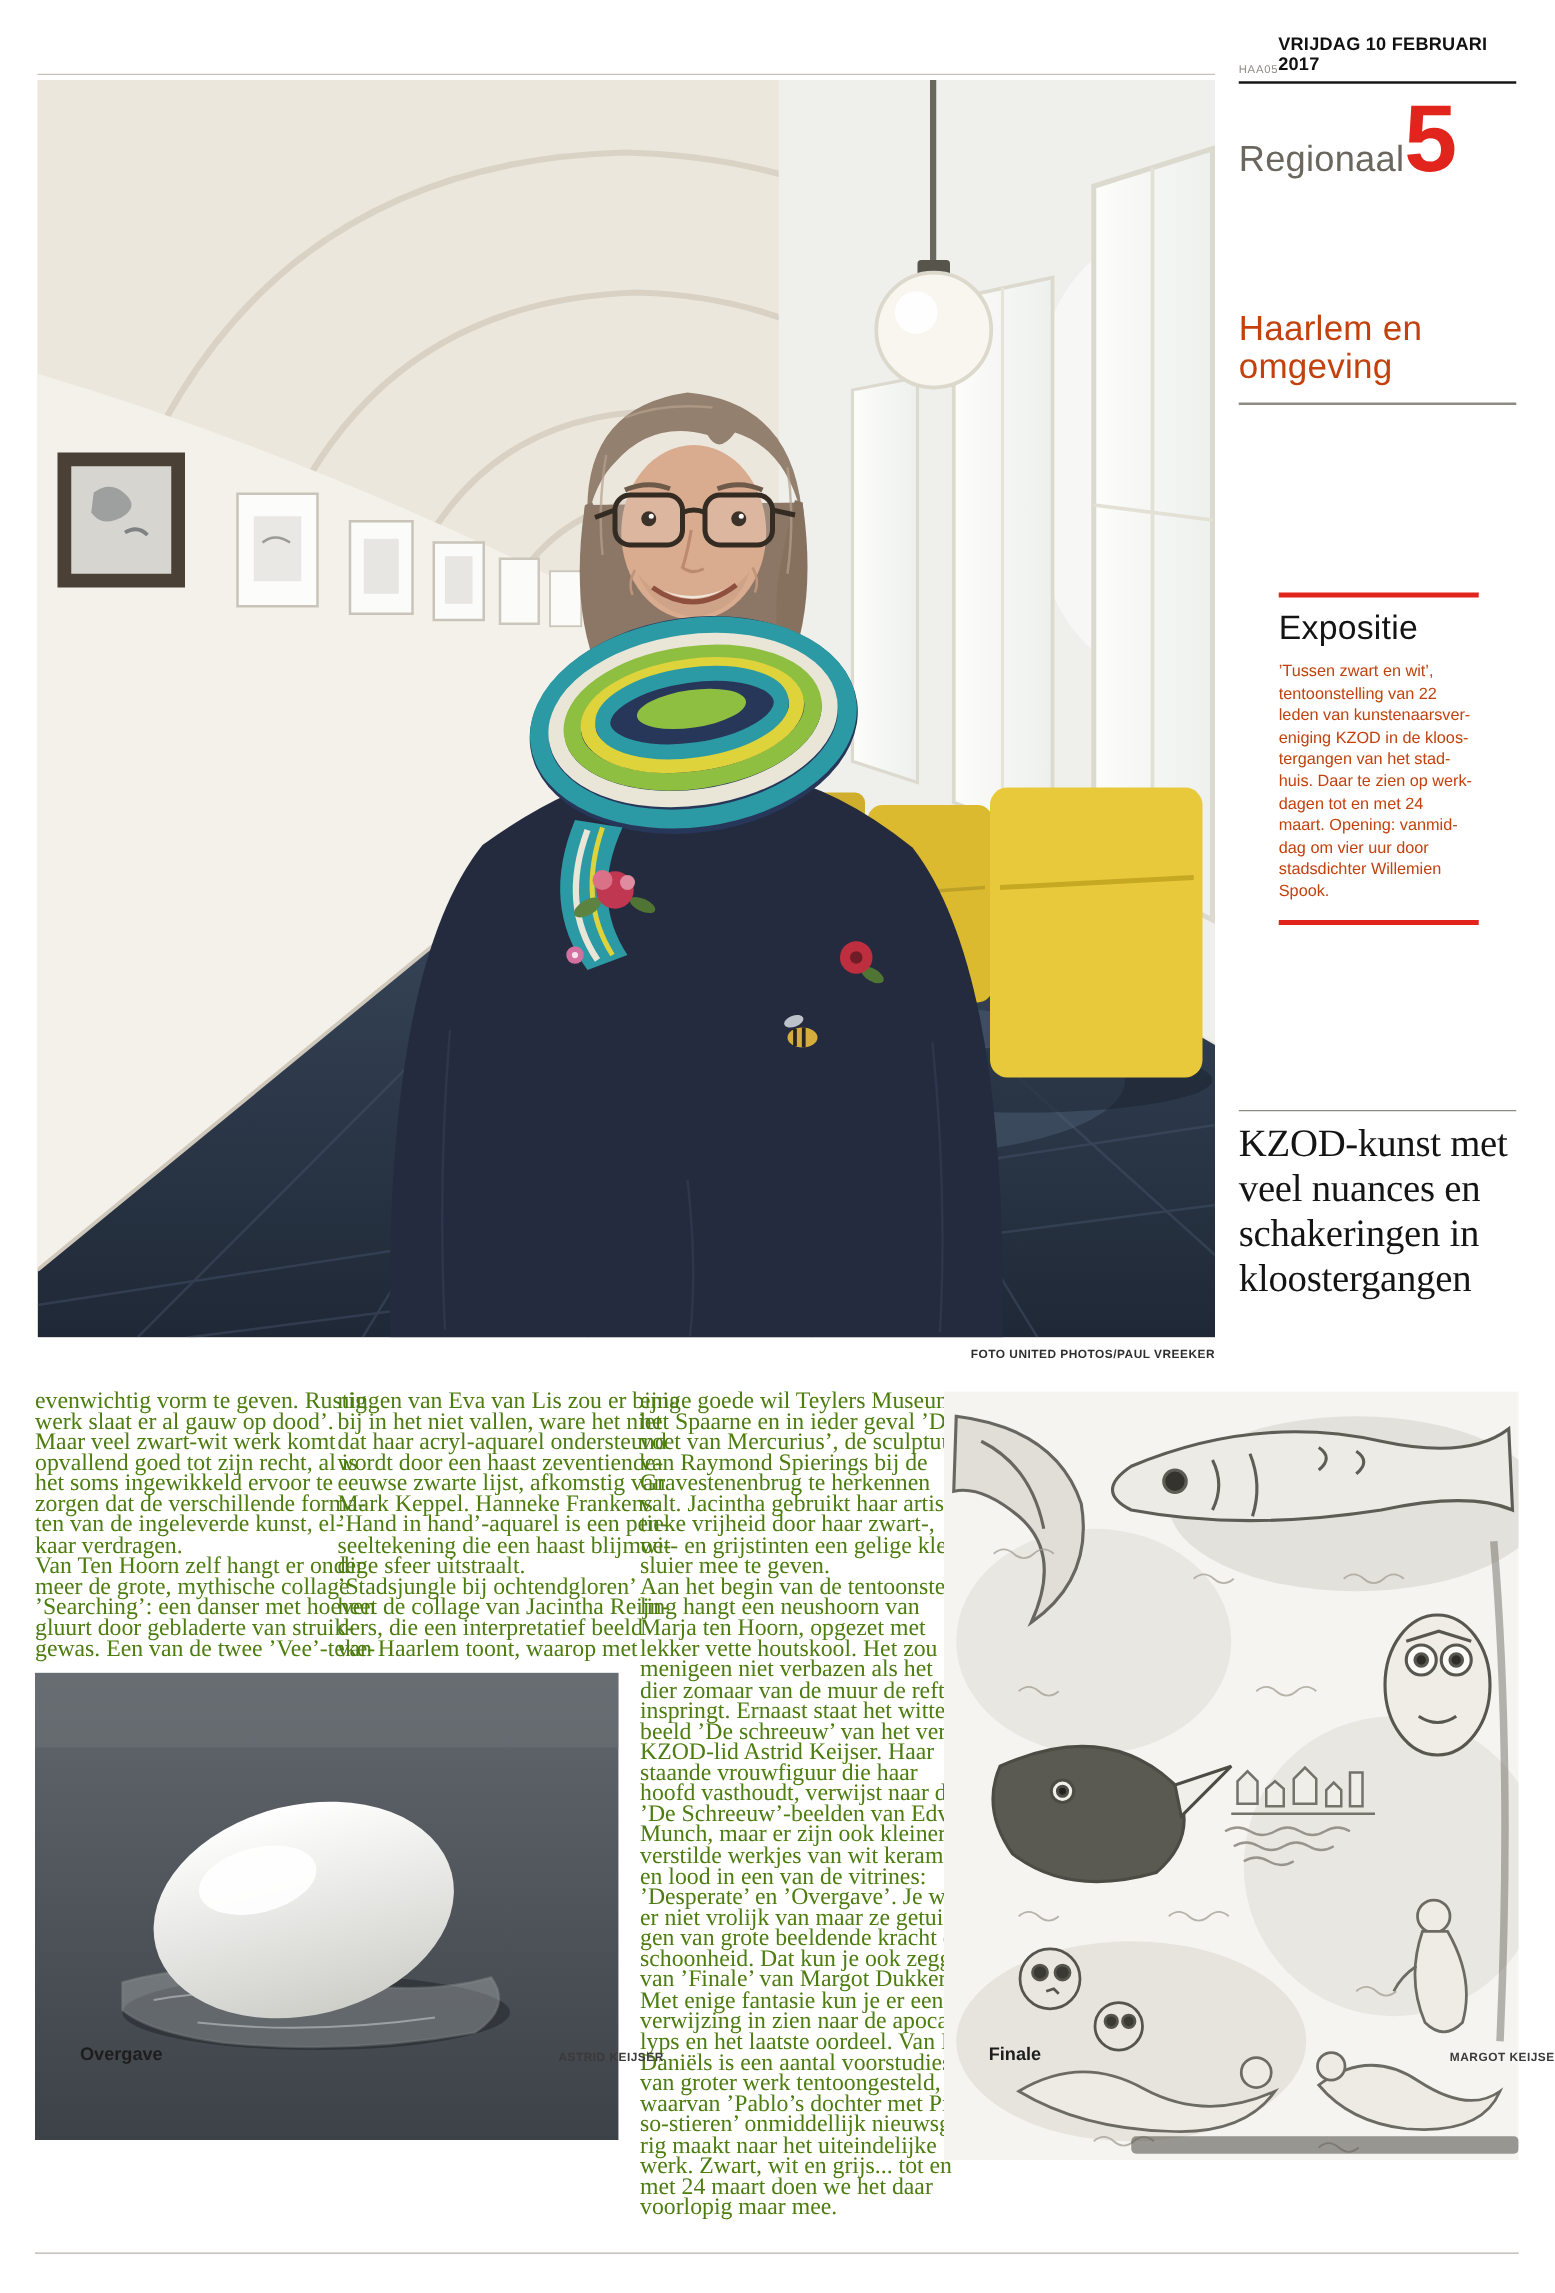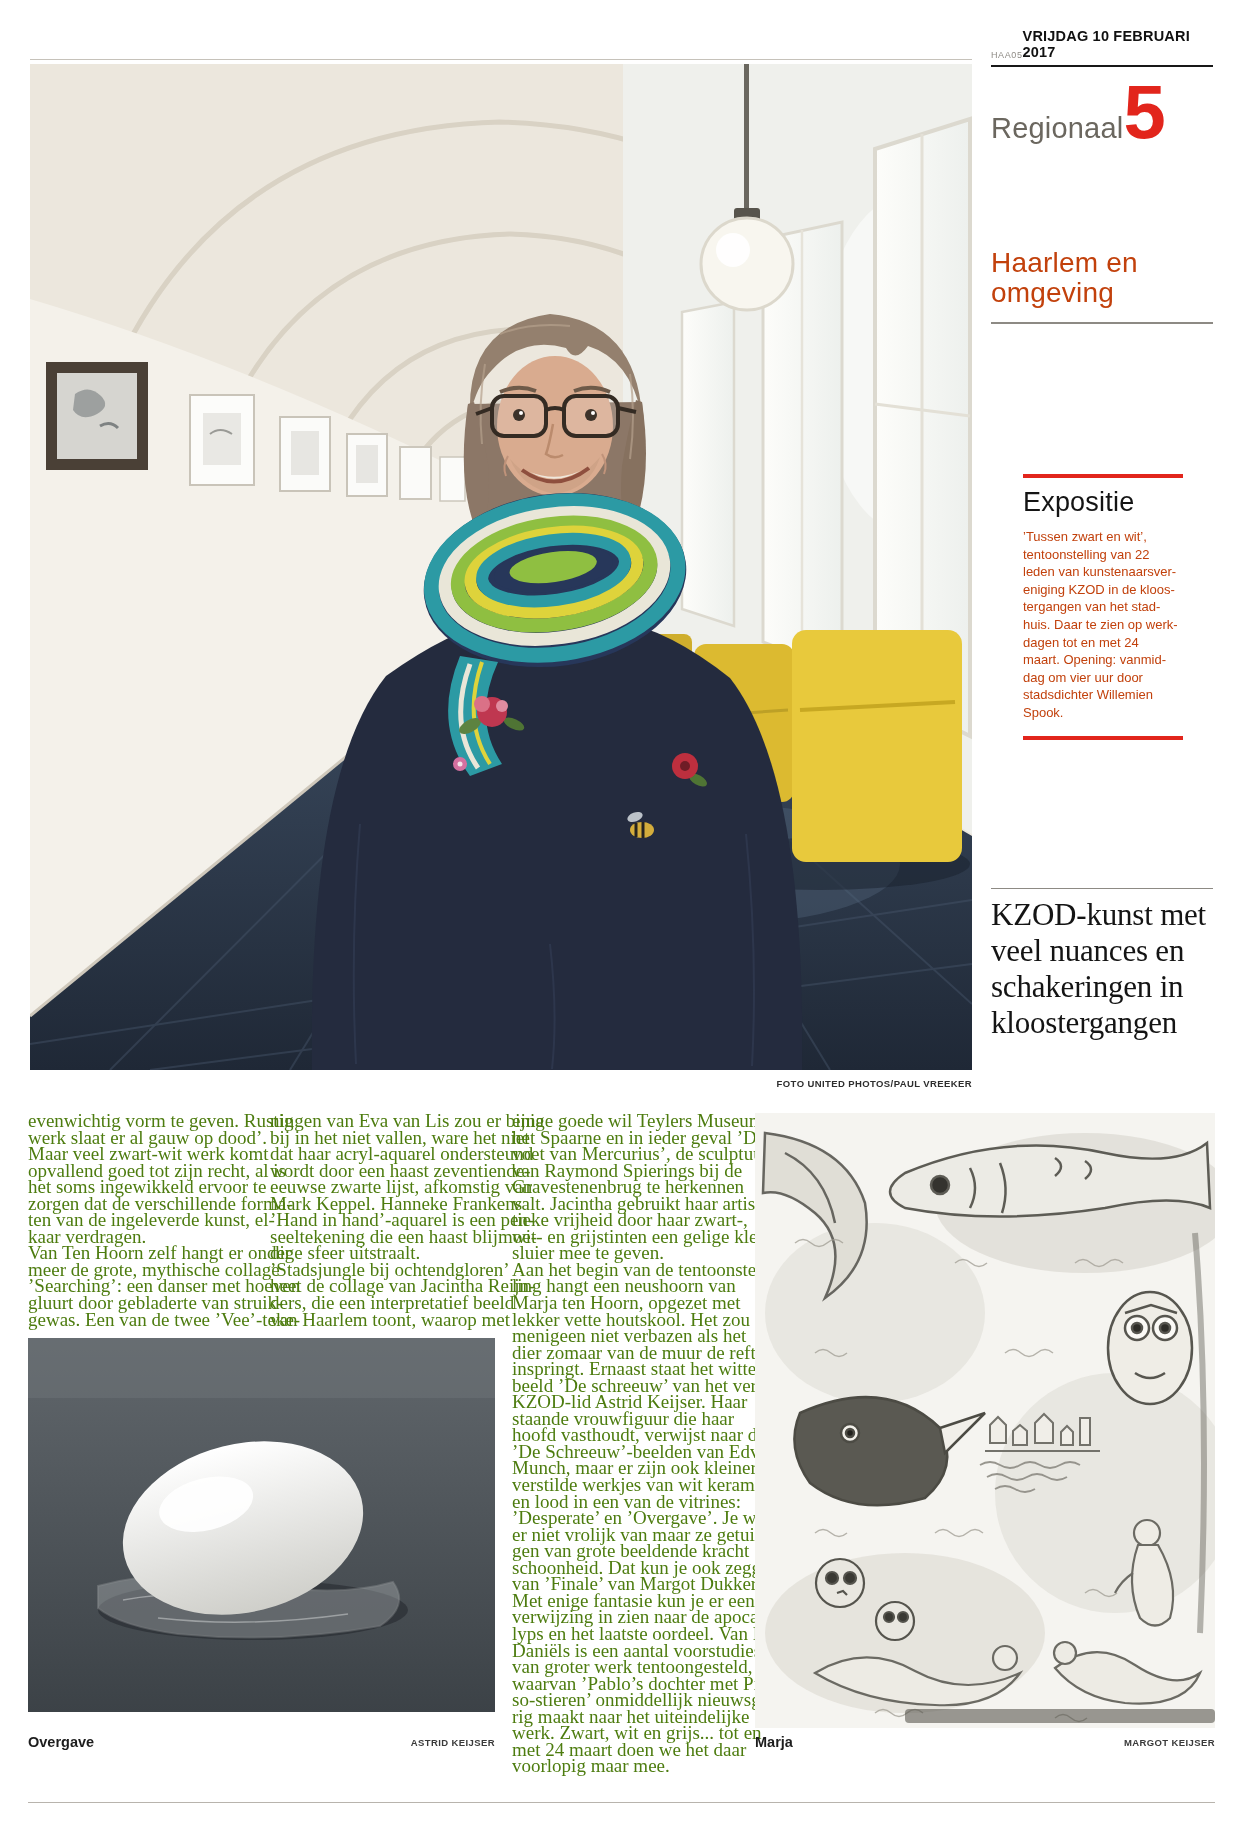--- a/index.html
+++ b/index.html
@@ -47,21 +47,21 @@
   .coltext { top:1113px; width:218px; font-family:"Liberation Serif", serif; font-size:19px;
              line-height:16.55px; color:#4d7c0f; white-space:pre; }
   .col1 { left:28px; }
   .col2 { left:270px; }
   .col3 { left:512px; }
 
   
   .photo-left  { left:28px;  top:1338px; width:467px; height:374px; overflow:hidden; }
   .photo-right { left:755px; top:1113px; width:460px; height:615px; overflow:hidden; }
 
-  .caption-row { top:1734px; display:flex; justify-content:space-between; align-items:center; }
+  .caption-row { top:1636px; display:flex; justify-content:space-between; align-items:flex-end;margin-left:36px; }
   .caption-row.left  { left:28px;  width:467px; }
   .caption-row.right { left:755px; width:460px; }
   .cap-title { font-weight:bold; font-size:14.5px; color:#1d1d1d; }
   .cap-credit { font-size:9.5px; font-weight:bold; color:#3a3a3a; letter-spacing:.4px; }
 
   .bottom-rule { left:28px; top:1802px; width:1187px; height:1px; background:#b8b4ad; }
 </style>
 </head>
 <body>
 
@@ -443,17 +443,17 @@
     <rect x="150" y="596" width="310" height="14" rx="4" fill="#4a4942" opacity=".55"></rect>
     <path d="M440,120 Q455,300 445,520" stroke="#6f6e66" stroke-width="6" fill="none" opacity=".5"></path>
   </svg>
 </div>
 
 <div class="abs caption-row left">
   <span class="cap-title">Overgave</span>
   <span class="cap-credit">ASTRID KEIJSER</span>
 </div>
 <div class="abs caption-row right">
-  <span class="cap-title">Marja</span>
+  <span class="cap-title">Finale</span>
   <span class="cap-credit">MARGOT KEIJSER</span>
 </div>
 
 <div class="abs bottom-rule"></div>
 
 </body></html>

